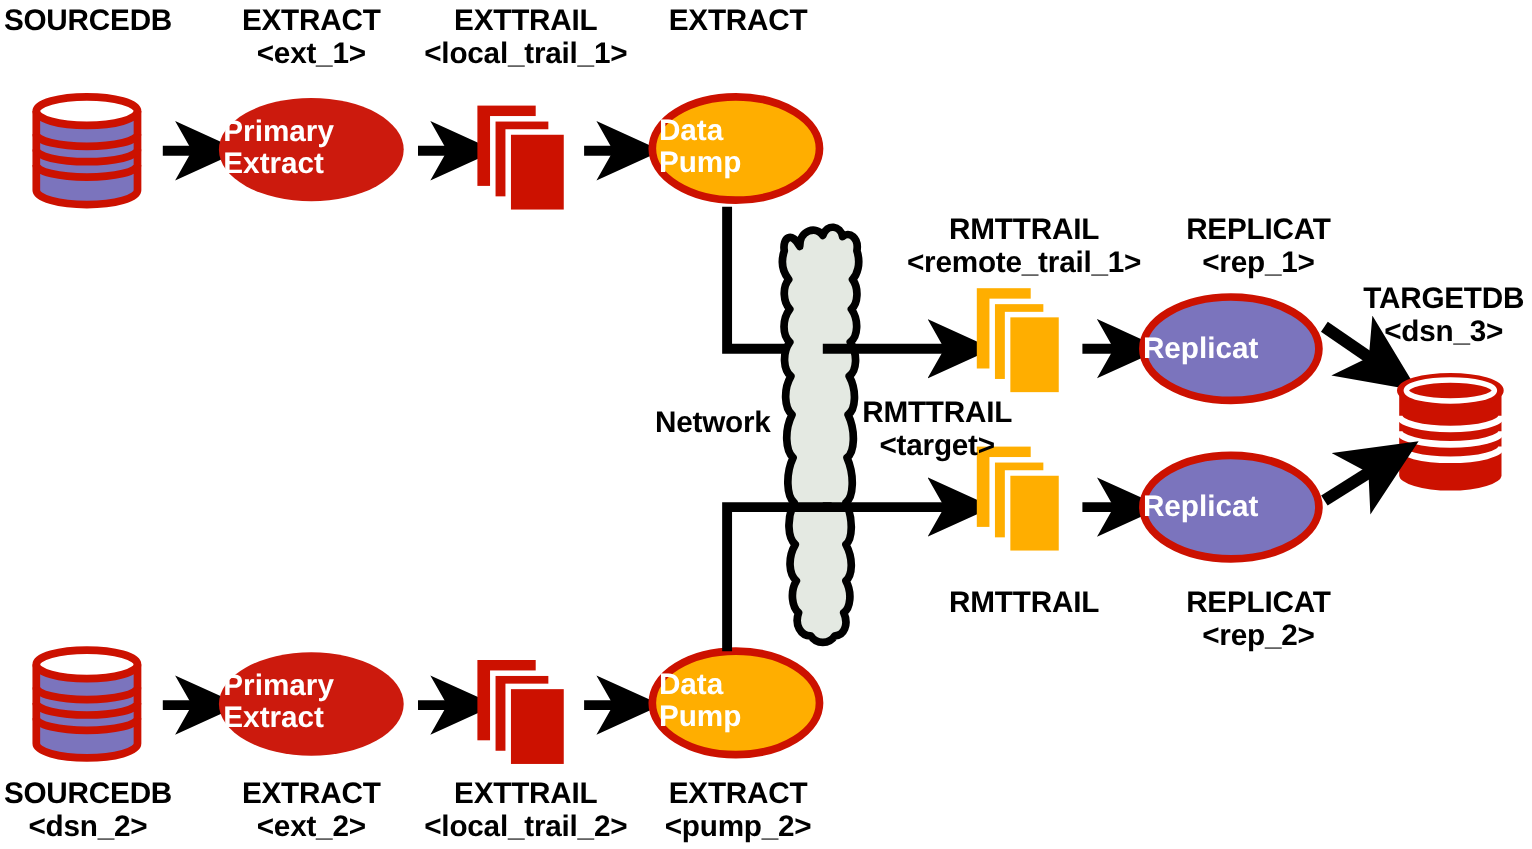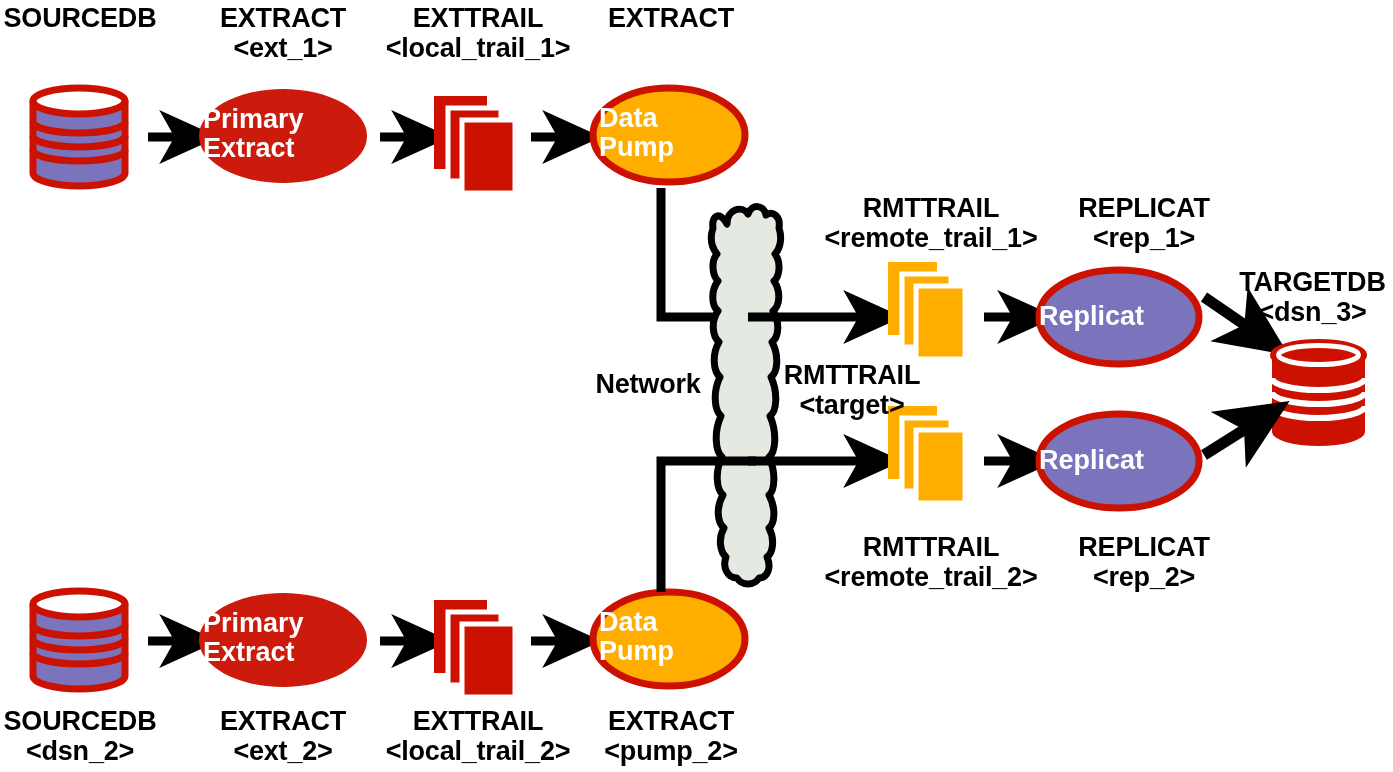--- a/index.html
+++ b/index.html
@@ -253,37 +253,36 @@
   <div class="lbl" style="left:812px; top:193px; width:238px;">
     <span>RMTTRAIL</span>
     <span class="l2">&lt;remote_trail_1&gt;</span>
   </div>
 
   <div class="lbl" style="left:1049px; top:193px; width:190px;">
     <span>REPLICAT</span>
     <span class="l2">&lt;rep_1&gt;</span>
   </div>
 
-  <div class="lbl" style="left:1232px; top:267px; width:161px;">
+  <div class="lbl" style="left:1232px; top:256px; width:161px;">
     <span>TARGETDB</span>
     <span class="l2">&lt;dsn_3&gt;</span>
   </div>
 
   <div class="lbl" style="left:757px; top:360px; width:190px;">
     <span>RMTTRAIL</span>
     <span class="l2">&lt;target&gt;</span>
   </div>
 
   <div class="lbl" style="left:586px; top:369px; width:124px;">
     <span>Network</span>
   </div>
 
   <div class="lbl" style="left:812px; top:532px; width:238px;">
     <span>RMTTRAIL</span>
-    <span class="l2">&lt;remote_trail_2&gt;</span>
   </div>
 
   <div class="lbl" style="left:1049px; top:532px; width:190px;">
     <span>REPLICAT</span>
     <span class="l2">&lt;rep_2&gt;</span>
   </div>
 
   <div class="lbl" style="left:0px; top:706px; width:160px;">
     <span>SOURCEDB</span>
     <span class="l2">&lt;dsn_2&gt;</span>

